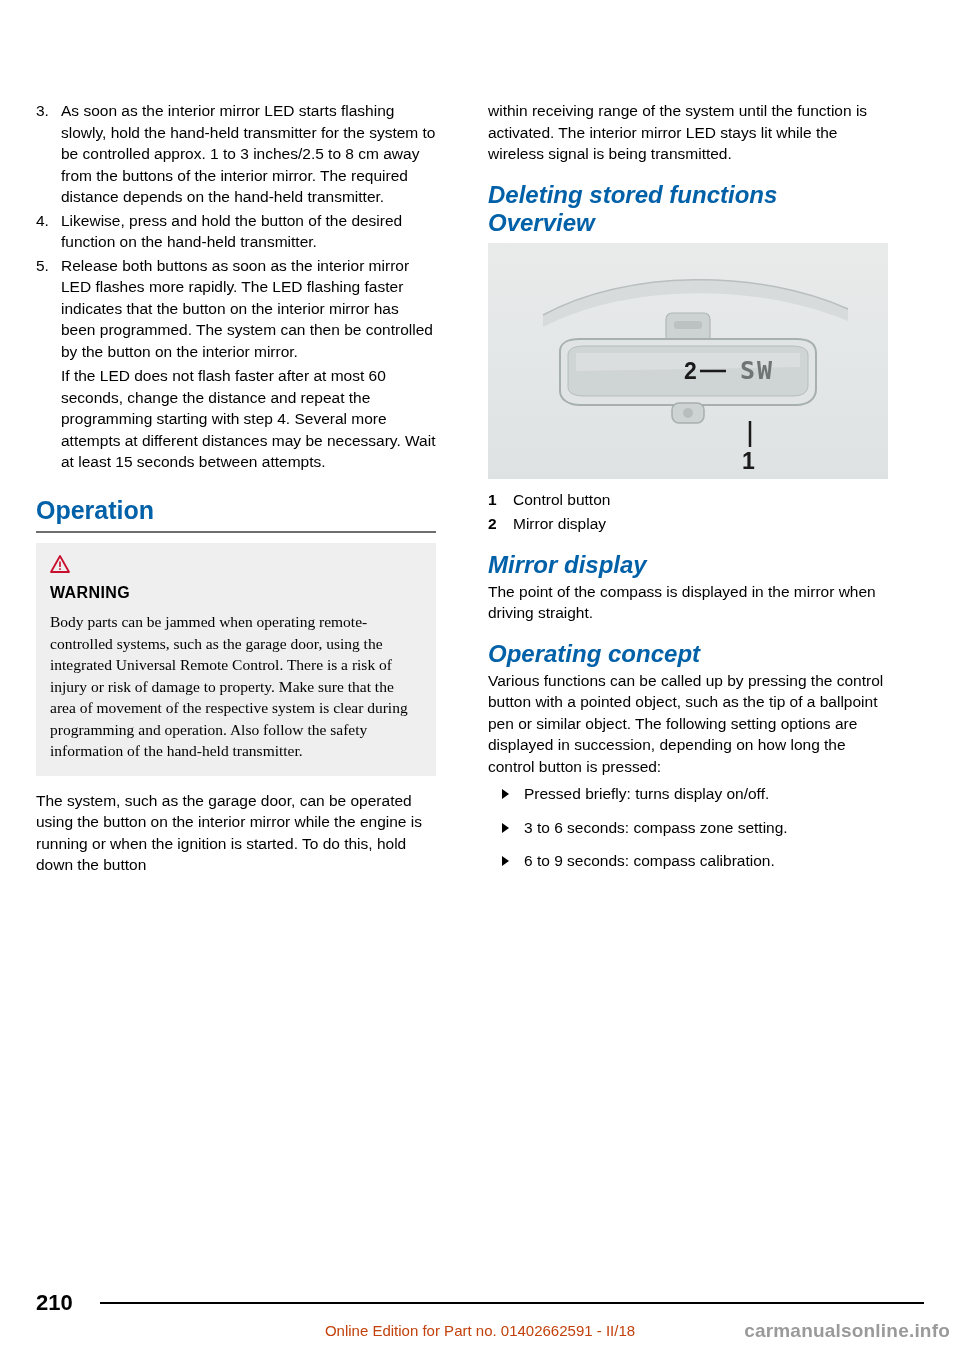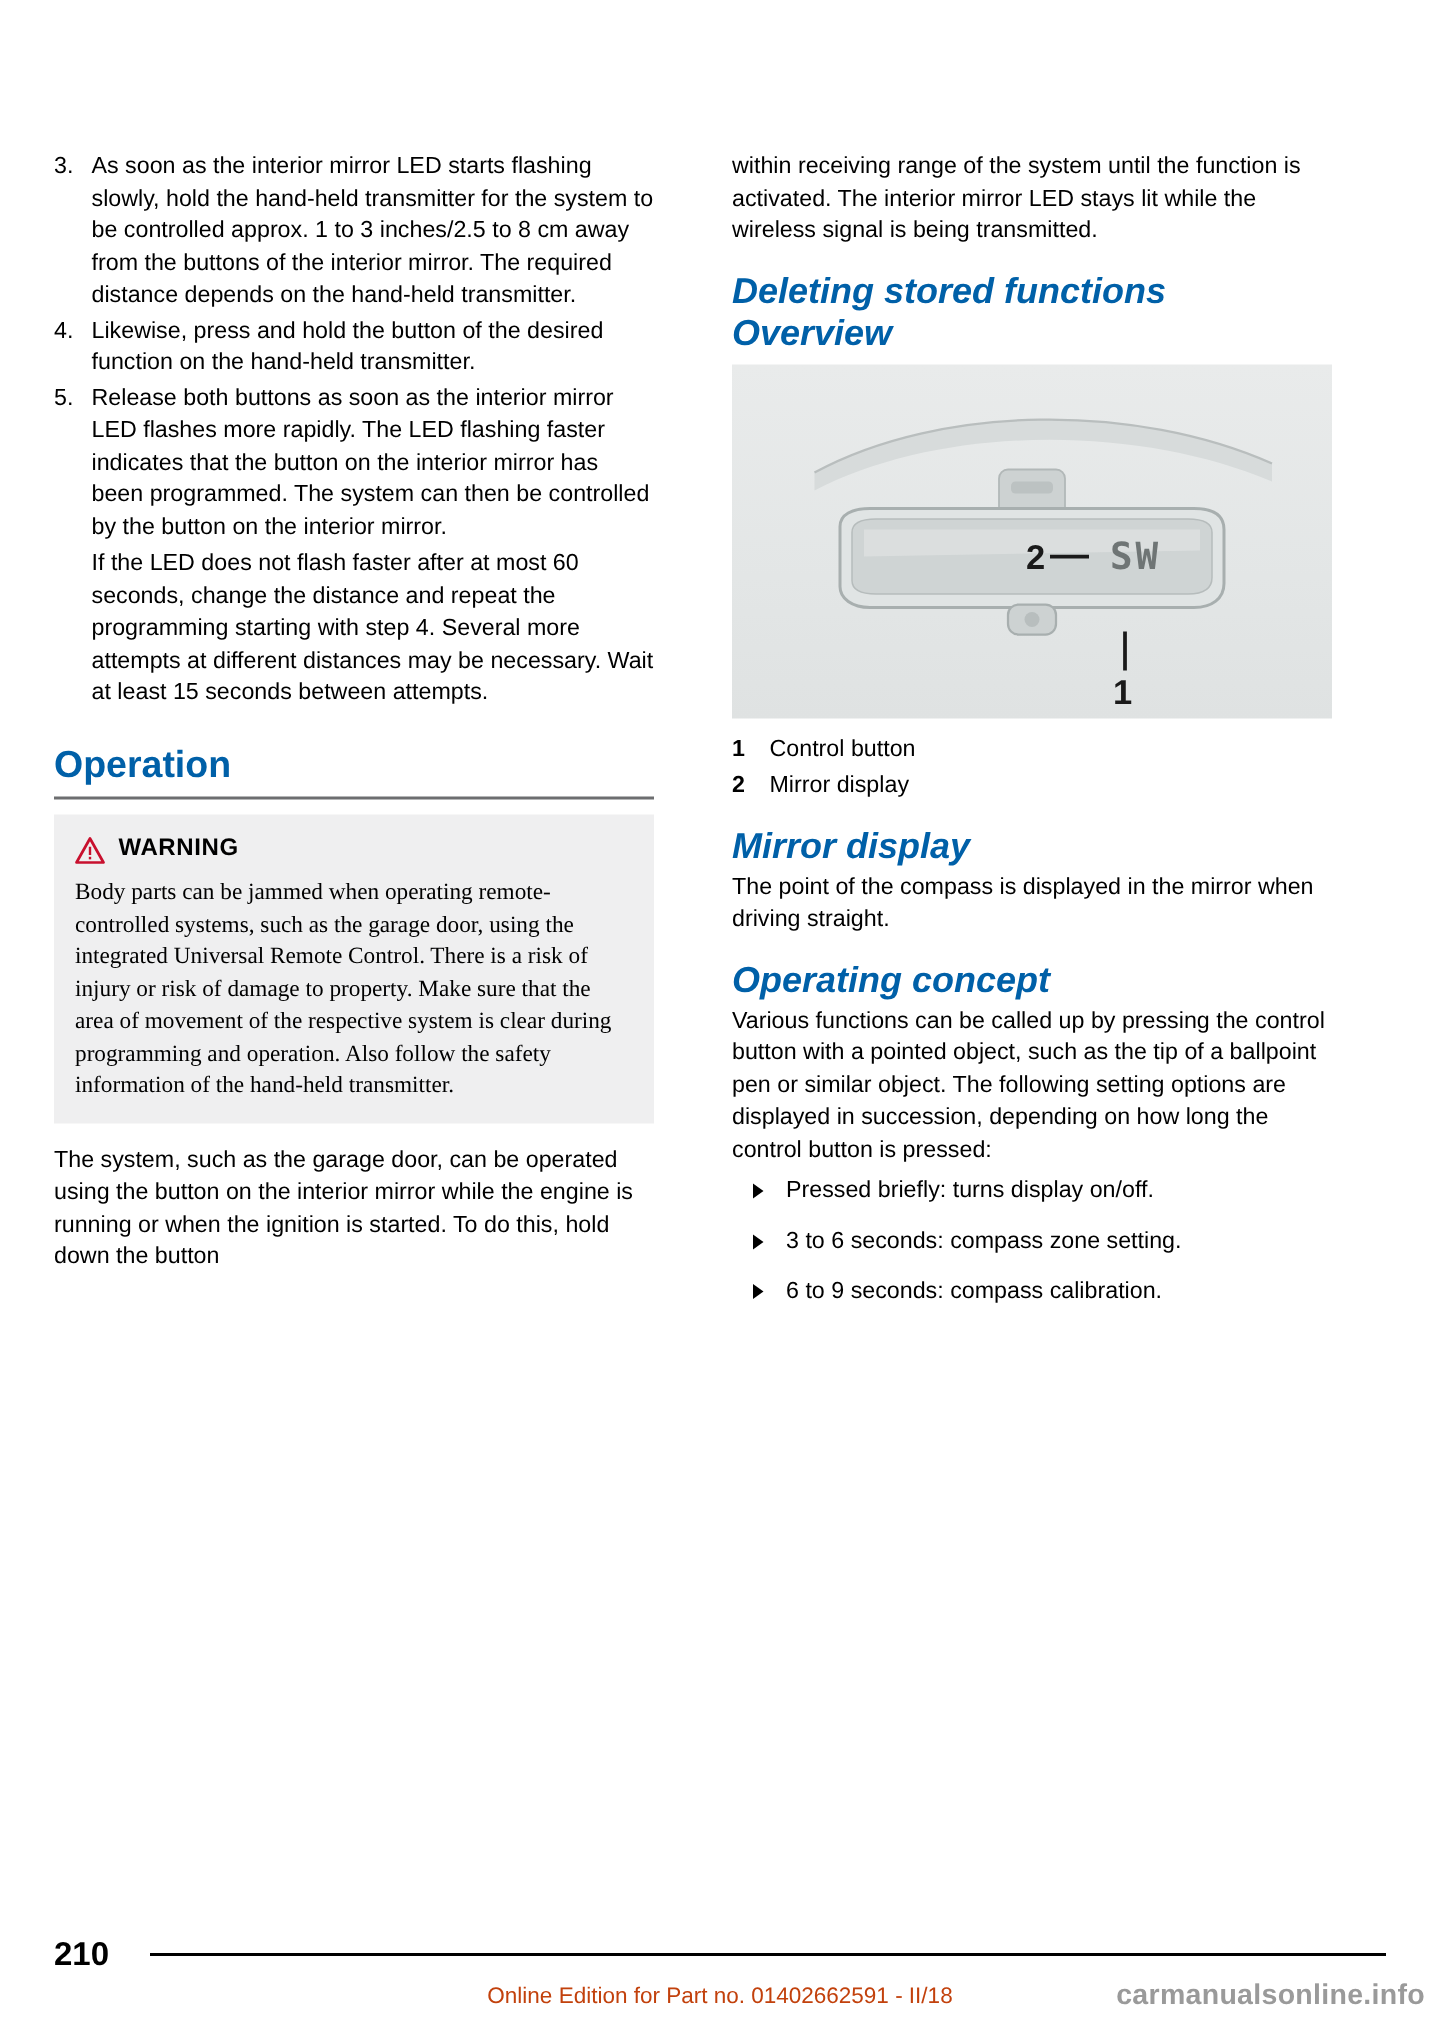--- a/index.html
+++ b/index.html
@@ -116,23 +116,24 @@
   h3.sub.first { margin-top: 0; }
 
   
   .warning {
     background: #efeff0;
     padding: 12px 14px 14px 14px;
     margin-top: 10px;
   }
   .warning-head {
     display: flex;
-    align-items: flex-end;
+    align-items: flex-start;
     gap: 9px;
     margin-bottom: 8px;
+    flex-direction: column;
   }
   .warn-tri {
     width: 20px;
     height: 18px;
   }
   .warning-title {
     font-size: 16px;
     font-weight: bold;
     letter-spacing: 0.4px;
   }

